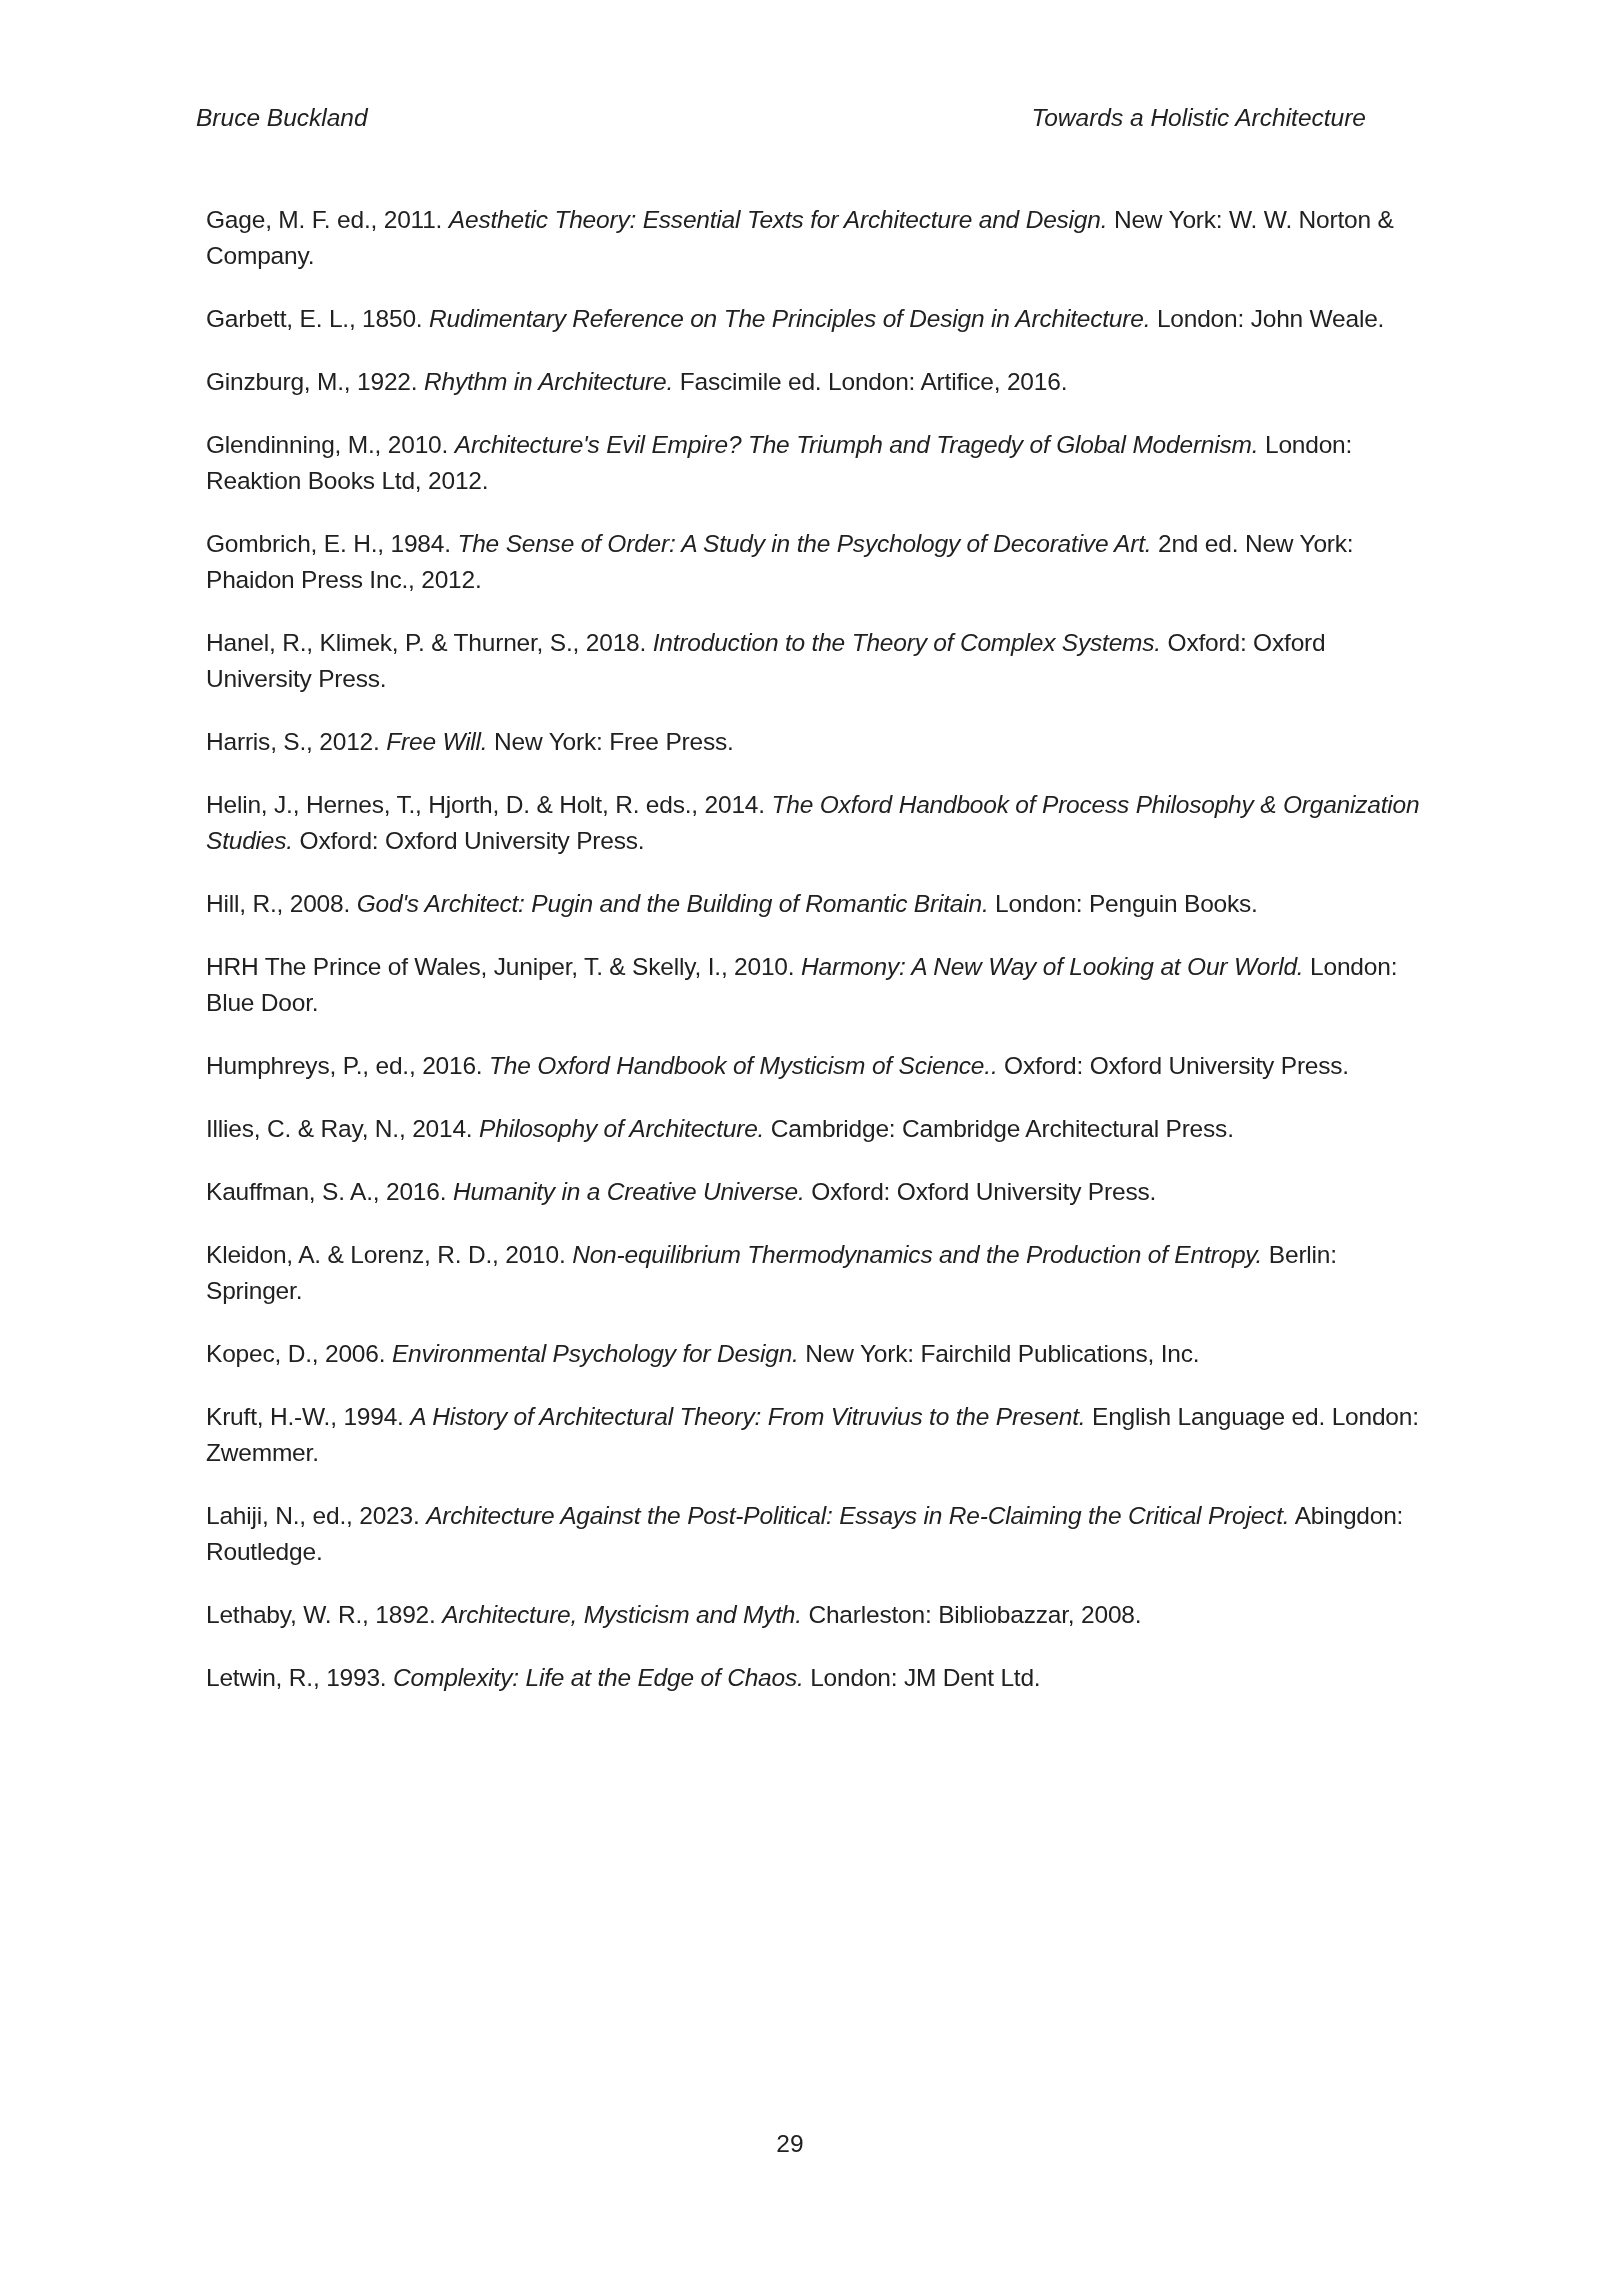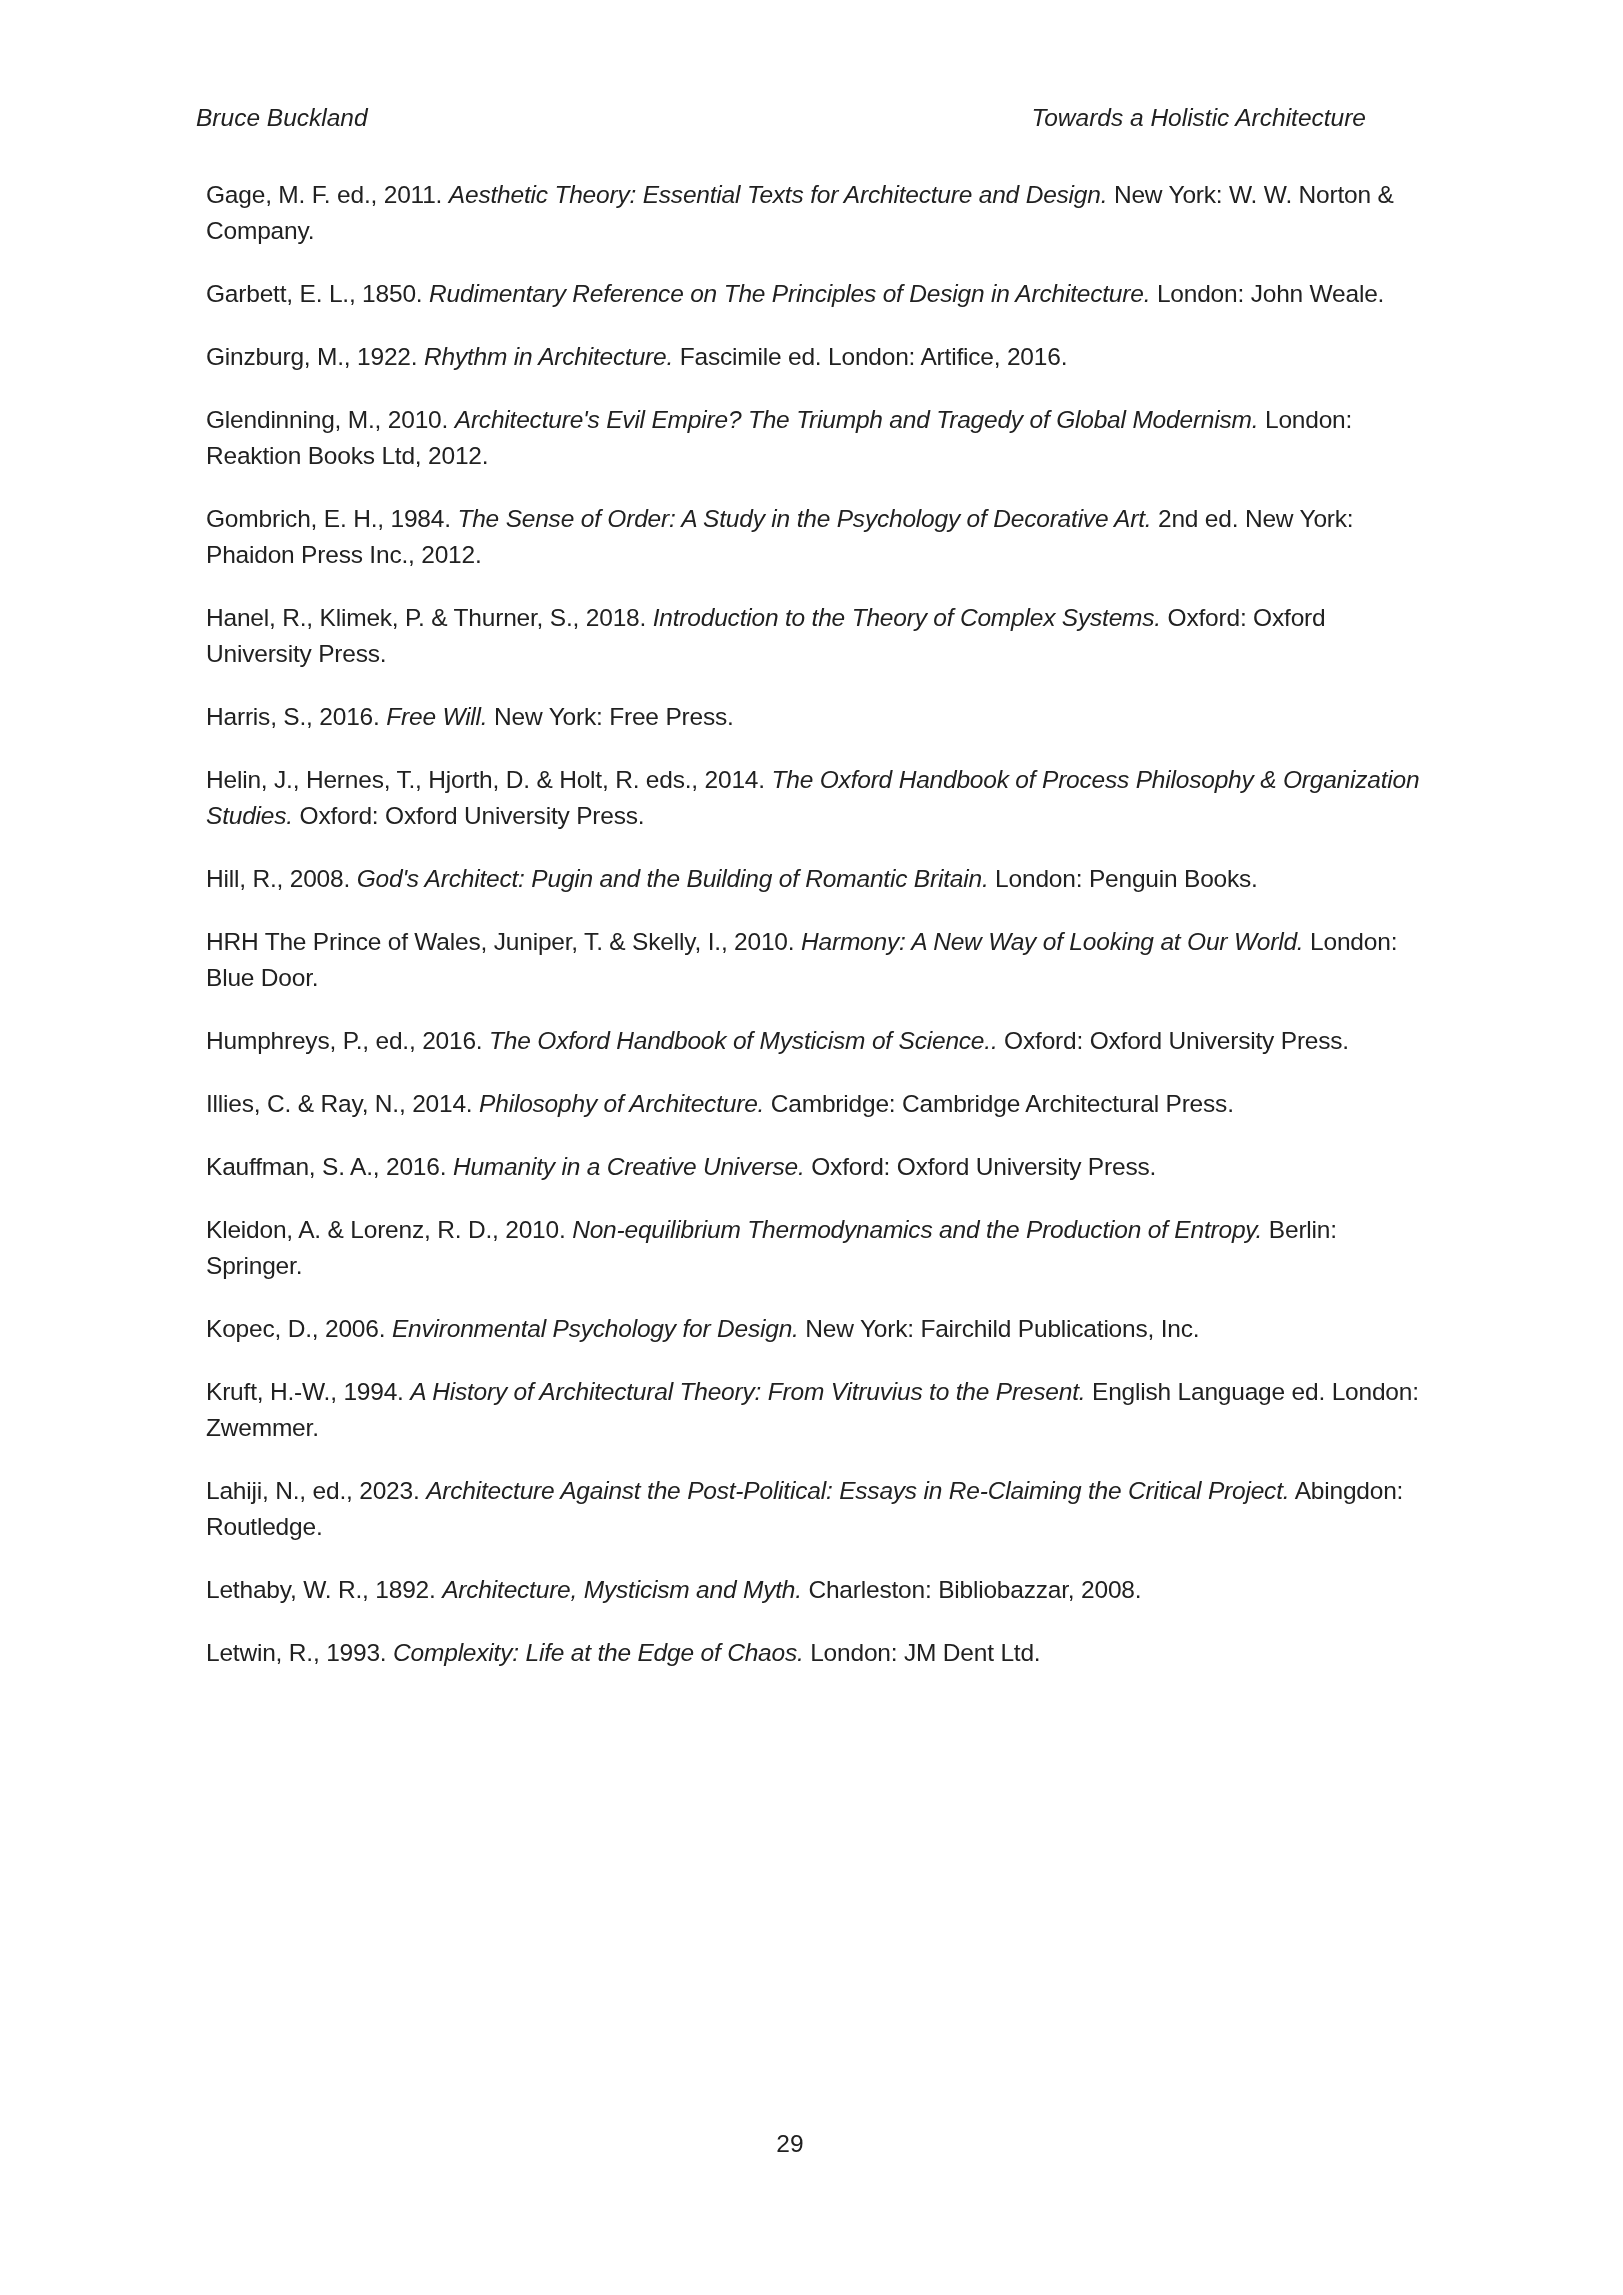--- a/index.html
+++ b/index.html
@@ -19,21 +19,21 @@
     position:absolute;
     left:196px;top:100px;
     width:1233px;
   }
   .hdr{
     display:flex;
     justify-content:space-between;
     font-style:italic;
     font-size:24.5px;
     line-height:36px;
-    margin:0 0 41px 0;
+    margin:0 0 66px 0;
   }
   .hdr .hdr-right{
     padding-right:63px;
   }
   .refs p.ref{
     font-size:24.5px;
     line-height:36px;
     margin:0 0 27px 10px;
     letter-spacing:-0.2px;
   }
@@ -58,21 +58,21 @@
     <span class="hdr-left">Bruce Buckland</span>
     <span class="hdr-right">Towards a Holistic Architecture</span>
   </div>
   <div class="refs">
       <p class="ref"><span>Gage, M. F. ed., 2011. </span><em>Aesthetic Theory: Essential Texts for Architecture and Design.</em><span> New York: W. W. Norton &amp; Company.</span></p>
       <p class="ref"><span>Garbett, E. L., 1850. </span><em>Rudimentary Reference on The Principles of Design in Architecture.</em><span> London: John Weale.</span></p>
       <p class="ref"><span>Ginzburg, M., 1922. </span><em>Rhythm in Architecture.</em><span> Fascimile ed. London: Artifice, 2016.</span></p>
       <p class="ref"><span>Glendinning, M., 2010. </span><em>Architecture's Evil Empire? The Triumph and Tragedy of Global Modernism.</em><span> London: Reaktion Books Ltd, 2012.</span></p>
       <p class="ref"><span>Gombrich, E. H., 1984. </span><em>The Sense of Order: A Study in the Psychology of Decorative Art.</em><span> 2nd ed. New York: Phaidon Press Inc., 2012.</span></p>
       <p class="ref"><span>Hanel, R., Klimek, P. &amp; Thurner, S., 2018. </span><em>Introduction to the Theory of Complex Systems.</em><span> Oxford: Oxford University Press.</span></p>
-      <p class="ref"><span>Harris, S., 2016. </span><em>Free Will.</em><span> New York: Free Press.</span></p>
+      <p class="ref"><span>Harris, S., 2012. </span><em>Free Will.</em><span> New York: Free Press.</span></p>
       <p class="ref"><span>Helin, J., Hernes, T., Hjorth, D. &amp; Holt, R. eds., 2014. </span><em>The Oxford Handbook of Process Philosophy &amp; Organization Studies.</em><span> Oxford: Oxford University Press.</span></p>
       <p class="ref"><span>Hill, R., 2008. </span><em>God's Architect: Pugin and the Building of Romantic Britain.</em><span> London: Penguin Books.</span></p>
       <p class="ref"><span>HRH The Prince of Wales, Juniper, T. &amp; Skelly, I., 2010. </span><em>Harmony: A New Way of Looking at Our World.</em><span> London: Blue Door.</span></p>
       <p class="ref"><span>Humphreys, P., ed., 2016. </span><em>The Oxford Handbook of Mysticism of Science..</em><span> Oxford: Oxford University Press.</span></p>
       <p class="ref"><span>Illies, C. &amp; Ray, N., 2014. </span><em>Philosophy of Architecture.</em><span> Cambridge: Cambridge Architectural Press.</span></p>
       <p class="ref"><span>Kauffman, S. A., 2016. </span><em>Humanity in a Creative Universe.</em><span> Oxford: Oxford University Press.</span></p>
       <p class="ref"><span>Kleidon, A. &amp; Lorenz, R. D., 2010. </span><em>Non-equilibrium Thermodynamics and the Production of Entropy.</em><span> Berlin: Springer.</span></p>
       <p class="ref"><span>Kopec, D., 2006. </span><em>Environmental Psychology for Design.</em><span> New York: Fairchild Publications, Inc.</span></p>
       <p class="ref"><span>Kruft, H.-W., 1994. </span><em>A History of Architectural Theory: From Vitruvius to the Present.</em><span> English Language ed. London: Zwemmer.</span></p>
       <p class="ref"><span>Lahiji, N., ed., 2023. </span><em>Architecture Against the Post-Political: Essays in Re-Claiming the Critical Project.</em><span> Abingdon: Routledge.</span></p>

